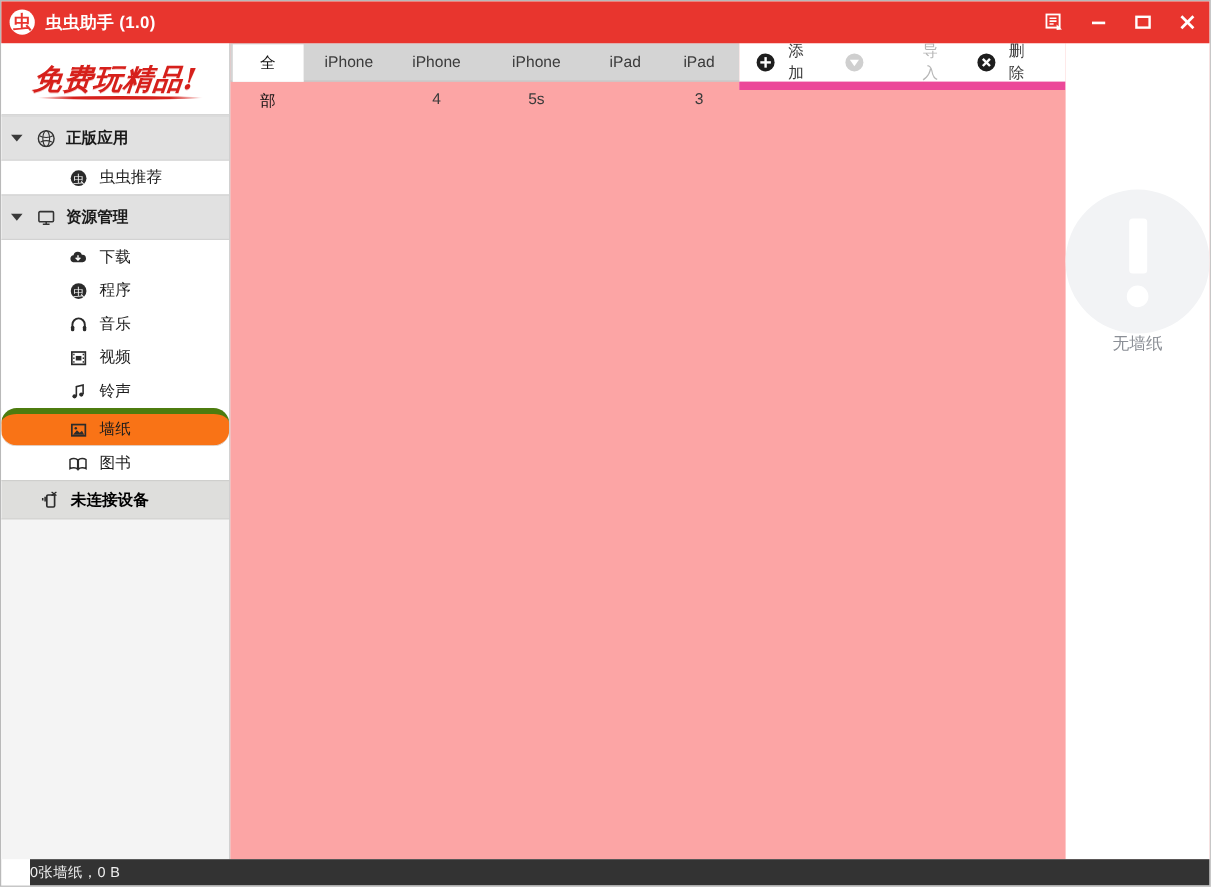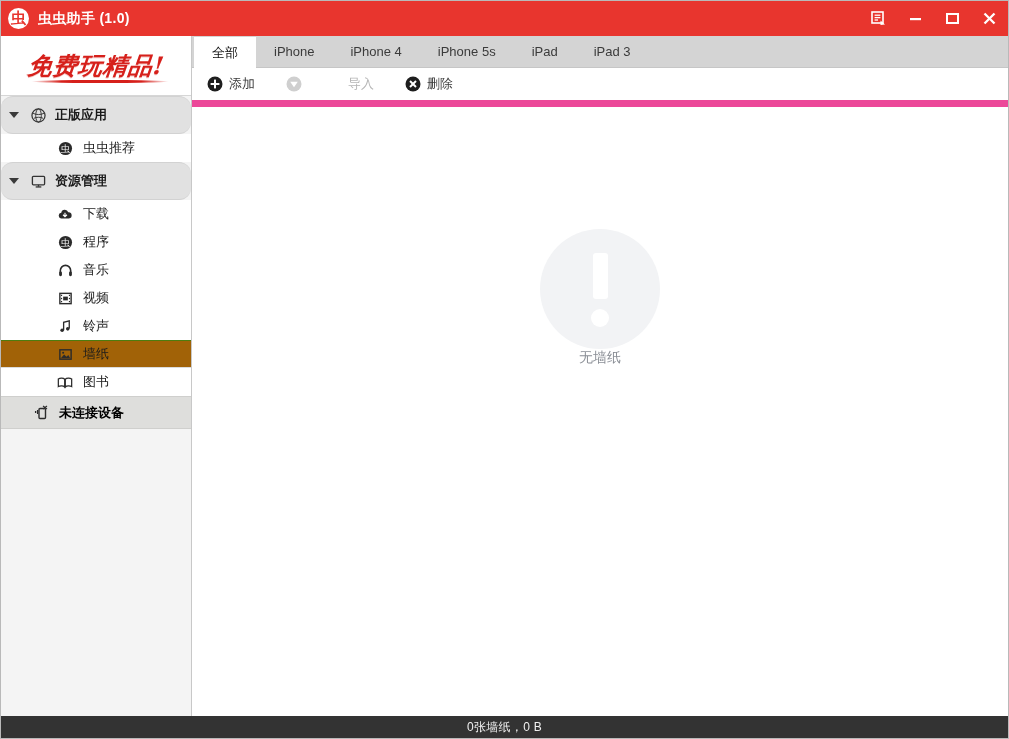--- a/index.html
+++ b/index.html
@@ -125,21 +125,20 @@
     height: 36px;
     background: #e1e1e1;
     border-top: 1px solid #d2d2d2;
     border-bottom: 1px solid #d2d2d2;
     display: flex;
     align-items: center;
     font-weight: bold;
     font-size: 13px;
     color: #1a1a1a;
     cursor: default;
-    border-radius: 12px;
   }
   .caret {
     width: 26px;
     display: flex;
     align-items: center;
     justify-content: center;
     color: #3a3a3a;
   }
   .sec-icon {
     width: 22px;
@@ -162,24 +161,25 @@
   }
   .nav-item .n-icon {
     width: 20px;
     display: flex;
     align-items: center;
     justify-content: center;
     margin-right: 8px;
     color: #2b2b2b;
   }
   .nav-item.selected {
-    background: #a16207;
-    border-top: 1px solid #4d7c0f;
+    background: #f97316;
+    border-top: 5px solid #4d7c0f;
     border-bottom: 1px solid #dcdcdc;
     height: 26px;
+    border-radius: 13px;
   }
   .device-row {
     height: 31px;
     background: #dededc;
     border-top: 1px solid #cfcfcd;
     border-bottom: 1px solid #cfcfcd;
     display: flex;
     align-items: center;
     padding-left: 30px;
     font-weight: bold;
@@ -194,21 +194,21 @@
     justify-content: center;
     margin-right: 6px;
     color: #2b2b2b;
   }
   .sidebar-filler { flex: 1 1 auto; background: #f4f4f4; }
 
   
   .main {
     flex: 1 1 auto;
     display: flex;
-    flex-direction: column;
+    flex-direction: row;
     min-width: 0;
     background: #fca5a5;
   }
   .tabstrip {
     height: 31px;
     min-height: 31px;
     background: #d4d4d4;
     border-bottom: 1px solid #c6c6c6;
     display: flex;
     align-items: flex-end;
@@ -304,22 +304,22 @@
 
   
   .statusbar {
     height: 22px;
     min-height: 22px;
     background: #333333;
     color: #f0f0f0;
     font-size: 12px;
     display: flex;
     align-items: center;
-    justify-content: center;
     letter-spacing: .3px;
+    margin-left: 24px;
   }
 </style>
 </head>
 <body>
 
 <div class="app">
 
   <div class="titlebar">
     <div class="logo">虫</div>
     <div class="title-text">虫虫助手 (1.0)</div>

